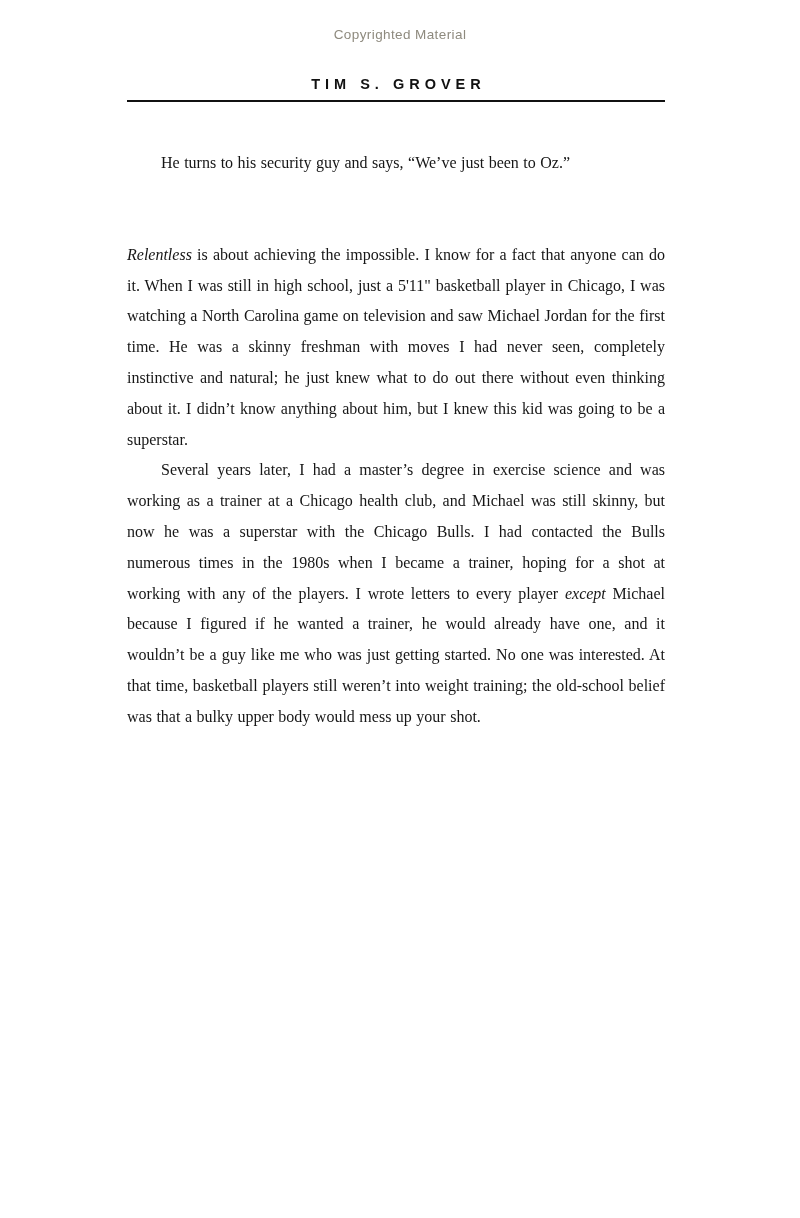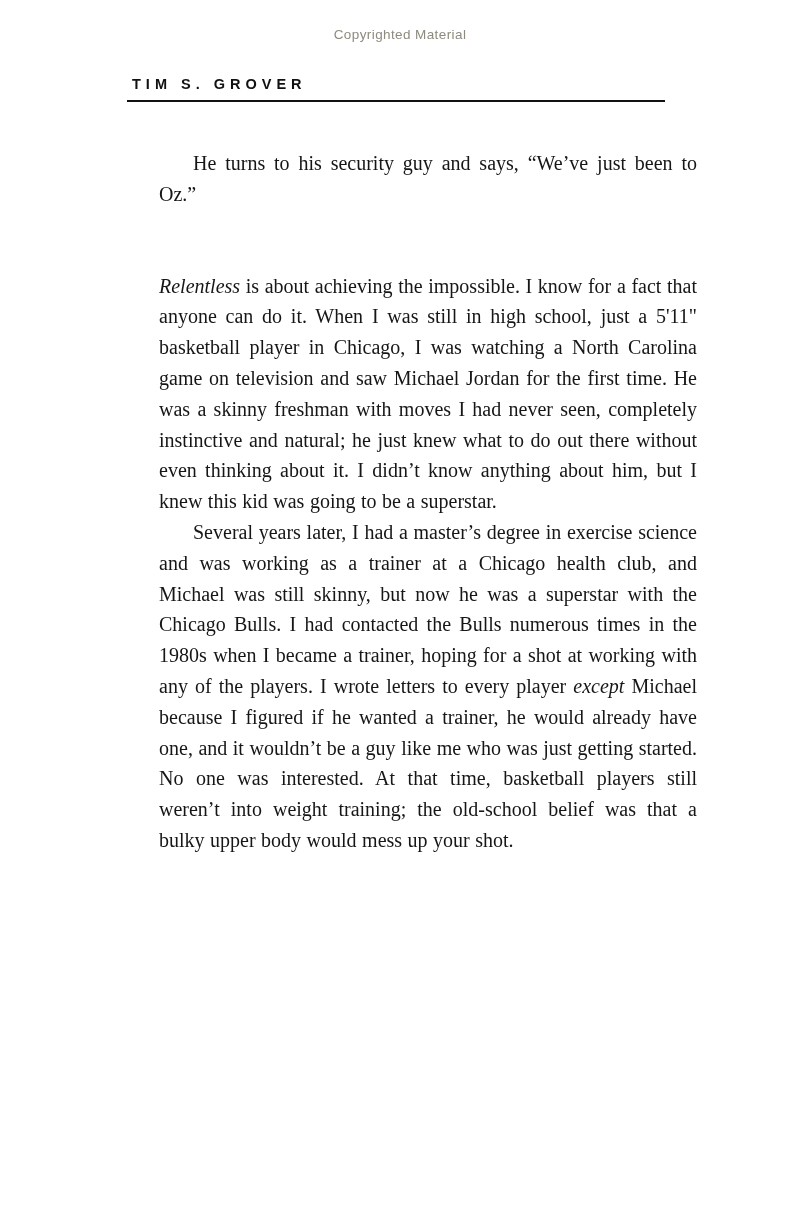--- a/index.html
+++ b/index.html
@@ -28,46 +28,46 @@
   .notice.top { top: 27px; }
   .notice.bottom { top: 1171px; }
 
   .running-header {
     position: absolute;
     left: 127px;
     width: 538px;
     top: 76px;
   }
   .header-title {
+    text-align: center;
     font-family: "Liberation Sans", sans-serif;
     font-size: 14.5px;
     font-weight: bold;
     letter-spacing: 5px;
     text-indent: 5px;
     color: #111111;
   }
   .header-rule {
     margin-top: 8px;
     border-top: 2px solid #111111;
     height: 0;
   }
 
   .body-text {
     position: absolute;
     left: 127px;
     width: 538px;
     top: 148px;
-    font-size: 20px;
+    font-size: 16px;
     line-height: 30.8px;
     text-align: justify;
     color: var(--body_text, #161616);
     hyphens: auto;
     -webkit-hyphens: auto;
     word-spacing: 0.5px;
-    margin-left: 32px;
   }
   .body-text p {
     margin: 0;
     padding: 0;
   }
   .body-text p.indent { text-indent: 34px; }
   .body-text p.break-after { margin-bottom: 61px; }
   .body-text em { font-style: italic; }
 
   .page-number {

